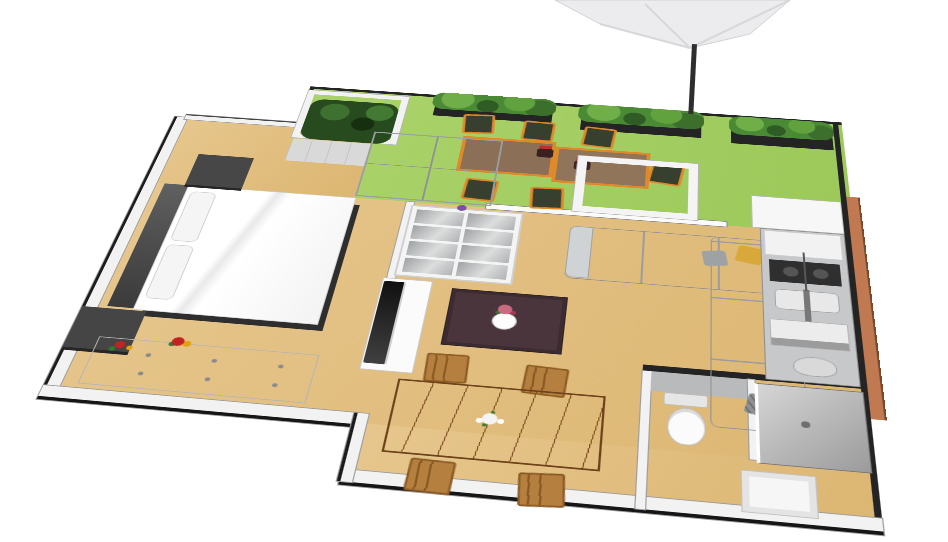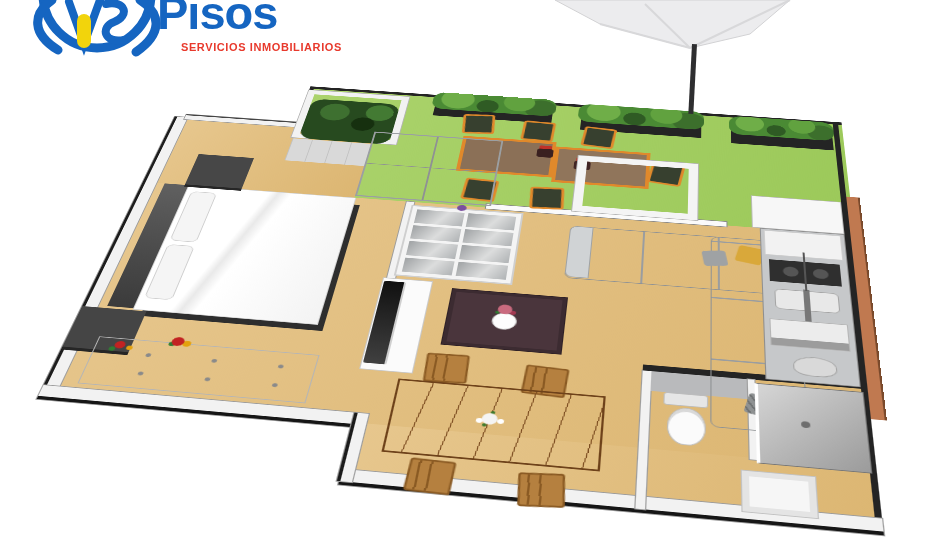--- a/index.html
+++ b/index.html
@@ -149,28 +149,14 @@
 
     </div>
   </div>
 
   <svg id="umbrella" class="abs" style="left:540px;top:0;z-index:30;" width="300" height="130" viewBox="0 0 300 130">
     <polygon points="15,0 250,0 210,34 150,48 60,24" fill="#ececee" stroke="#d2d2d4" stroke-width="1"></polygon>
     <path d="M150,48 L60,24 M150,48 L250,0 M150,48 L105,4" stroke="#d8d8da" stroke-width="2" fill="none"></path>
     <rect x="152" y="44" width="5" height="70" fill="#2e2e30" transform="rotate(3 154 44)"></rect>
   </svg>
 
-  <div id="logo">
-    <svg class="abs" style="left:14px;top:0;" width="150" height="62" viewBox="0 0 150 62">
-      <g fill="none" stroke="#1565c1" stroke-width="9" stroke-linecap="round">
-        <circle cx="83" cy="-6" r="54"></circle>
-        <path d="M38,0 C18,14 18,34 44,50"></path>
-        <path d="M126,0 C148,14 148,34 122,52"></path>
-        <path d="M55,2 L70,44 L86,0" stroke-width="8"></path>
-        <path d="M92,4 C112,0 116,16 100,22 C86,27 90,44 110,40" stroke-width="8"></path>
-      </g>
-      <rect x="63" y="14" width="14" height="34" rx="7" fill="#f2d40c"></rect>
-    </svg>
-    <div id="brand">Pisos</div>
-    <div id="tagline">SERVICIOS INMOBILIARIOS</div>
-  </div>
 
 </div>
 
 </body></html>

